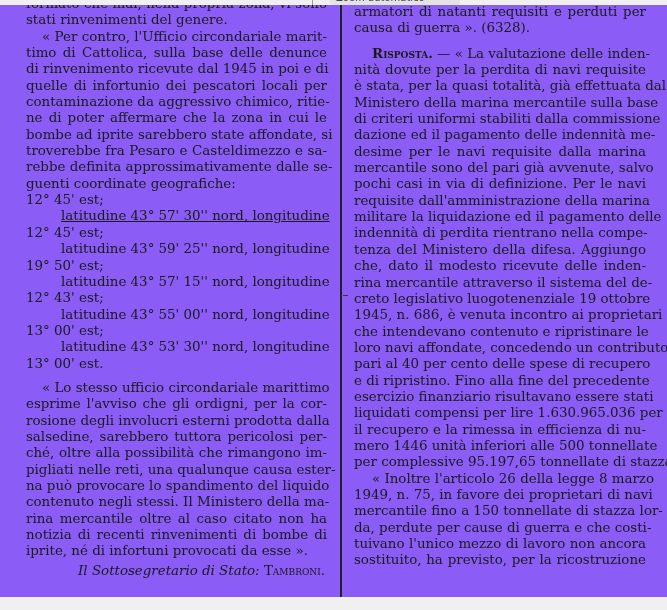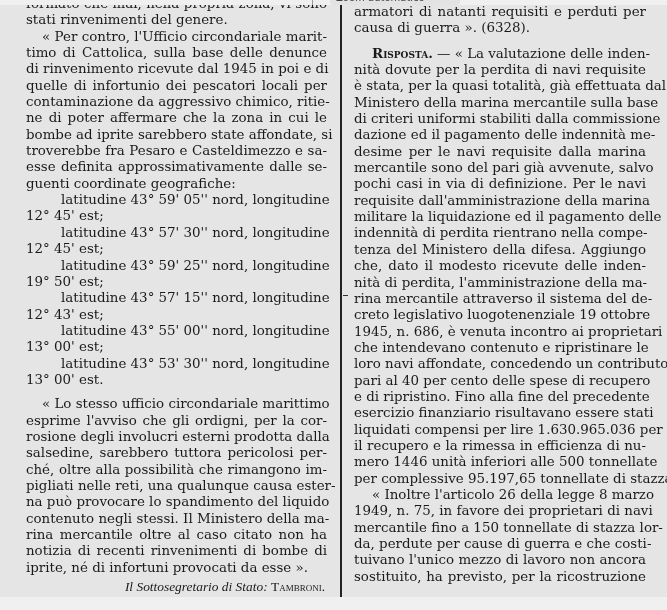--- a/index.html
+++ b/index.html
@@ -19,41 +19,41 @@
   .zoom-select {
     position: absolute; top: -9px; left: 330px; width: 130px; height: 14px;
     background: #e3e3e6; border-radius: 0 0 3px 3px;
     font-family: "DejaVu Sans", sans-serif; font-size: 10px; color: #444;
     line-height: 14px; padding-left: 6px; box-sizing: border-box; z-index: 6;
     overflow: hidden; white-space: nowrap;
   }
   .zoom-select .chev { position: absolute; right: 6px; top: 0; font-size: 8px; color: #555; }
 
   .page {
-    position: absolute; top: 0; left: 0; width: 667px; height: 597px; background: #e5e5e5;
+    position: absolute; top: 0; left: 0; width: 667px; height: 597px; background: #8b5cf6;
   }
   .col {
     position: absolute; top: 0; font-size: 13.4px; line-height: 16.35px;
     text-align: justify; hyphens: none;
   }
   .col-left { left: 26px; width: 301px; top: -4px; }
   .col-right { left: 354px; width: 292px; top: 4px; }
   .divider {
     position: absolute; left: 340px; top: 5px; width: 1.5px; height: 592px; background: #222;
   }
   .divider-mark {
     position: absolute; left: 343px; top: 295px; width: 5px; height: 1px; background: #333;
   }
   .bottom-bar {
     position: absolute; left: 0; top: 597px; width: 667px; height: 13px; background: #f0f0f0;
   }
   p { margin: 0; }
   .gap { }
   .gap2 { margin-top: 8px; }
-  .sig { text-align: right; font-style: italic; margin-top: 3px; padding-right: 2px; font-family: Liberation Serif, serif; }
+  .sig { text-align: right; font-style: italic; margin-top: 3px; padding-right: 2px; }
   .sig .name { font-style: normal; font-variant: small-caps; }
   .sc { font-variant: small-caps; font-weight: bold; }
   .line { display: block; text-align: justify; text-align-last: justify; white-space: nowrap; }
   .line.last { text-align-last: left; }
 </style>
 </head>
 <body>
 
 <div class="page">
 
@@ -64,30 +64,29 @@
     </p>
     <p class="gap" style="padding-left:0;">
       <span class="line" style="padding-left:16px;">« Per contro, l'Ufficio circondariale marit-</span>
       <span class="line">timo di Cattolica, sulla base delle denunce</span>
       <span class="line">di rinvenimento ricevute dal 1945 in poi e di</span>
       <span class="line">quelle di infortunio dei pescatori locali per</span>
       <span class="line">contaminazione da aggressivo chimico, ritie-</span>
       <span class="line">ne di poter affermare che la zona in cui le</span>
       <span class="line">bombe ad iprite sarebbero state affondate, si</span>
       <span class="line">troverebbe fra Pesaro e Casteldimezzo e sa-</span>
-      <span class="line">esse definita approssimativamente dalle se-</span>
+      <span class="line">rebbe definita approssimativamente dalle se-</span>
       <span class="line last">guenti coordinate geografiche:</span>
     </p>
     <div class="gap">
       <div>
-        <span class="line" style="padding-left:35px;">latitudine 43° 59' 05'' nord, longitudine</span>
         <span class="line last">12° 45' est;</span>
       </div>
       <div>
-        <span class="line" style="padding-left:35px;">latitudine 43° 57' 30'' nord, longitudine</span>
+        <span class="line" style="padding-left:35px;text-decoration:underline;">latitudine 43° 57' 30'' nord, longitudine</span>
         <span class="line last">12° 45' est;</span>
       </div>
       <div>
         <span class="line" style="padding-left:35px;">latitudine 43° 59' 25'' nord, longitudine</span>
         <span class="line last">19° 50' est;</span>
       </div>
       <div>
         <span class="line" style="padding-left:35px;">latitudine 43° 57' 15'' nord, longitudine</span>
         <span class="line last">12° 43' est;</span>
       </div>
@@ -135,21 +134,20 @@
       <span class="line">di criteri uniformi stabiliti dalla commissione</span>
       <span class="line">dazione ed il pagamento delle indennità me-</span>
       <span class="line">desime per le navi requisite dalla marina</span>
       <span class="line">mercantile sono del pari già avvenute, salvo</span>
       <span class="line">pochi casi in via di definizione. Per le navi</span>
       <span class="line">requisite dall'amministrazione della marina</span>
       <span class="line">militare la liquidazione ed il pagamento delle</span>
       <span class="line">indennità di perdita rientrano nella compe-</span>
       <span class="line">tenza del Ministero della difesa. Aggiungo</span>
       <span class="line">che, dato il modesto ricevute delle inden-</span>
-      <span class="line">nità di perdita, l'amministrazione della ma-</span>
       <span class="line">rina mercantile attraverso il sistema del de-</span>
       <span class="line">creto legislativo luogotenenziale 19 ottobre</span>
       <span class="line">1945, n. 686, è venuta incontro ai proprietari</span>
       <span class="line">che intendevano contenuto e ripristinare le</span>
       <span class="line">loro navi affondate, concedendo un contributo</span>
       <span class="line">pari al 40 per cento delle spese di recupero</span>
       <span class="line">e di ripristino. Fino alla fine del precedente</span>
       <span class="line">esercizio finanziario risultavano essere stati</span>
       <span class="line">liquidati compensi per lire 1.630.965.036 per</span>
       <span class="line">il recupero e la rimessa in efficienza di nu-</span>

